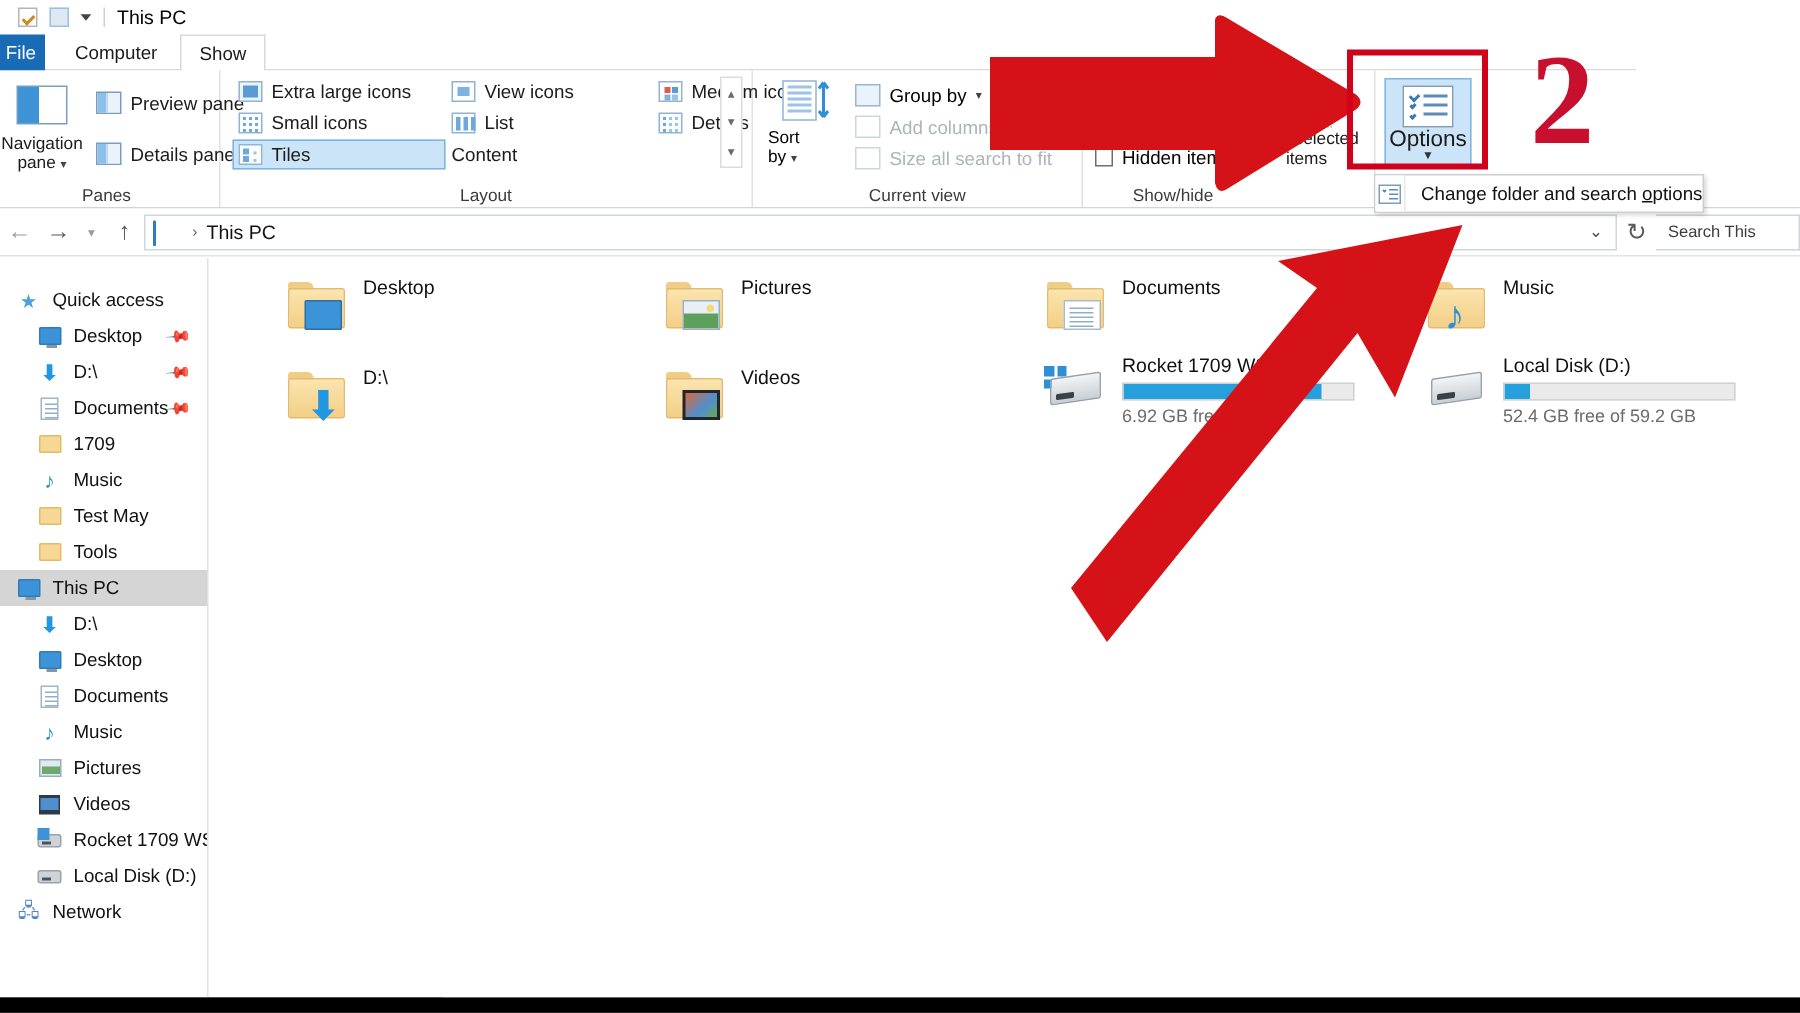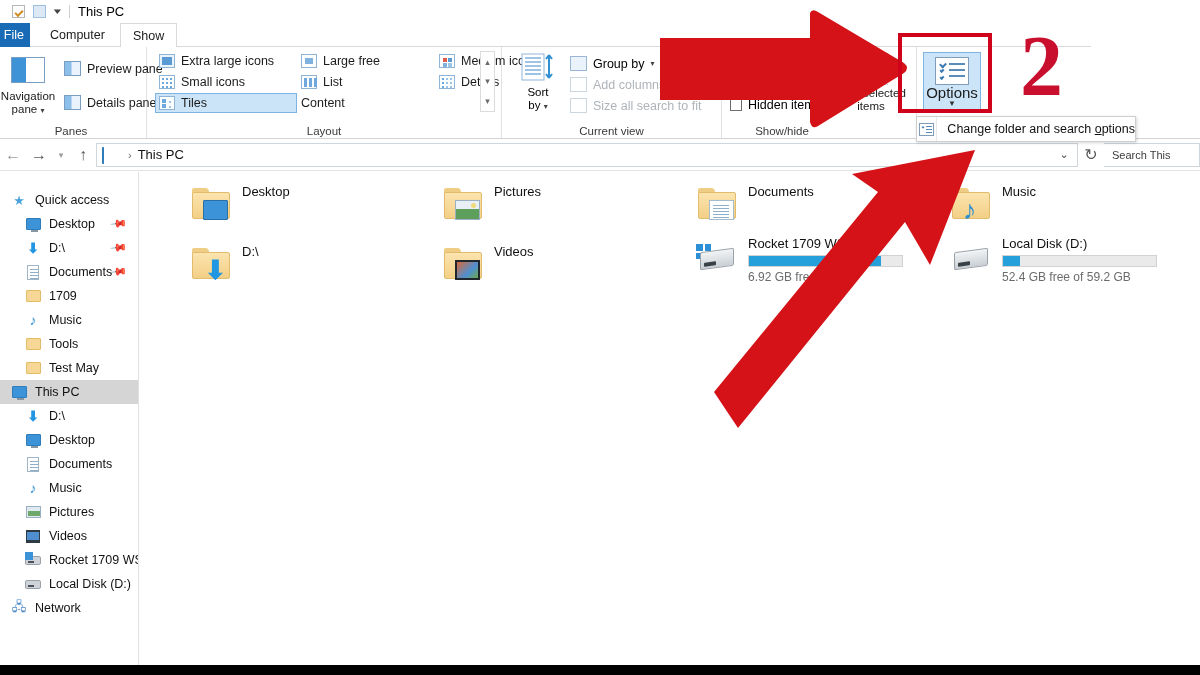--- a/index.html
+++ b/index.html
@@ -180,21 +180,21 @@
     width: 15px; height: 61px;
     border: 1px solid #dcdcdc; background: #fff;
     display: flex; flex-direction: column; justify-content: space-around; align-items: center;
     color: #6b6b6b; font-size: 9px;
   }
   .spin span { line-height: 8px; }
 
   
   .g-current { left: 502px; width: 220px; }
   .sortby {
-    position: absolute; left: 10px; top: 5px; width: 52px; text-align: center;
+    position: absolute; left: 10px; top: 5px; width: 52px; text-align: left;
   }
   .sort-ico { width: 36px; height: 34px; margin: 0 auto; position: relative; }
   .cv-rows { position: absolute; left: 68px; top: 6px; }
   .cv-row {
     display: flex; align-items: center; gap: 6px;
     height: 21px; font-size: 12.5px; white-space: nowrap;
   }
   .cv-row.dim { color: #aeb4ba; }
   .cv-ico { width: 17px; height: 15px; flex: none; border: 1px solid #9ab6d2; background: #fff; position: relative; }
   .cv-ico.dimi { border-color: #ccd6df; }
@@ -500,21 +500,21 @@
       </div>
 
       <div class="rgroup g-layout">
         <div class="lay-grid">
           <div class="lay-item">
               <span class="vico xl"></span>
               <span>Extra large icons</span>
             </div>
           <div class="lay-item">
               <span class="vico lg"></span>
-              <span>Large free</span>
+              <span>View icons</span>
             </div>
           <div class="lay-item">
               <span class="vico md"></span>
               <span>Medium icons</span>
             </div>
 
           <div class="lay-item">
               <span class="vico sm"></span>
               <span>Small icons</span>
             </div>
@@ -685,27 +685,27 @@
       <div class="nav-item indent">
         <span class="nav-ic">
             <span class="ic-music">♪</span>
           </span>
         <span>Music</span>
       </div>
       <div class="nav-item indent">
         <span class="nav-ic">
             <span class="ic-folder"></span>
           </span>
+        <span>Test May</span>
+      </div>
+      <div class="nav-item indent">
+        <span class="nav-ic">
+            <span class="ic-folder"></span>
+          </span>
         <span>Tools</span>
-      </div>
-      <div class="nav-item indent">
-        <span class="nav-ic">
-            <span class="ic-folder"></span>
-          </span>
-        <span>Test May</span>
       </div>
 
       <div class="nav-item selgray">
         <span class="nav-ic">
             <span class="ic-monitor"></span>
           </span>
         <span>This PC</span>
       </div>
       <div class="nav-item indent">
         <span class="nav-ic">

